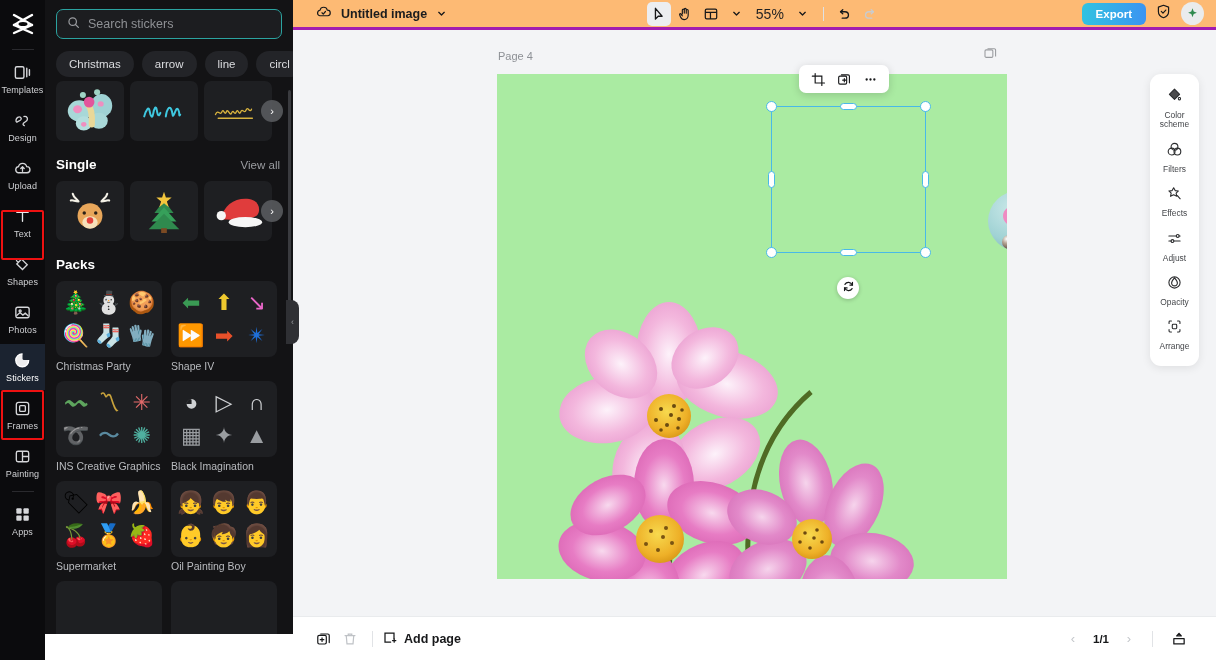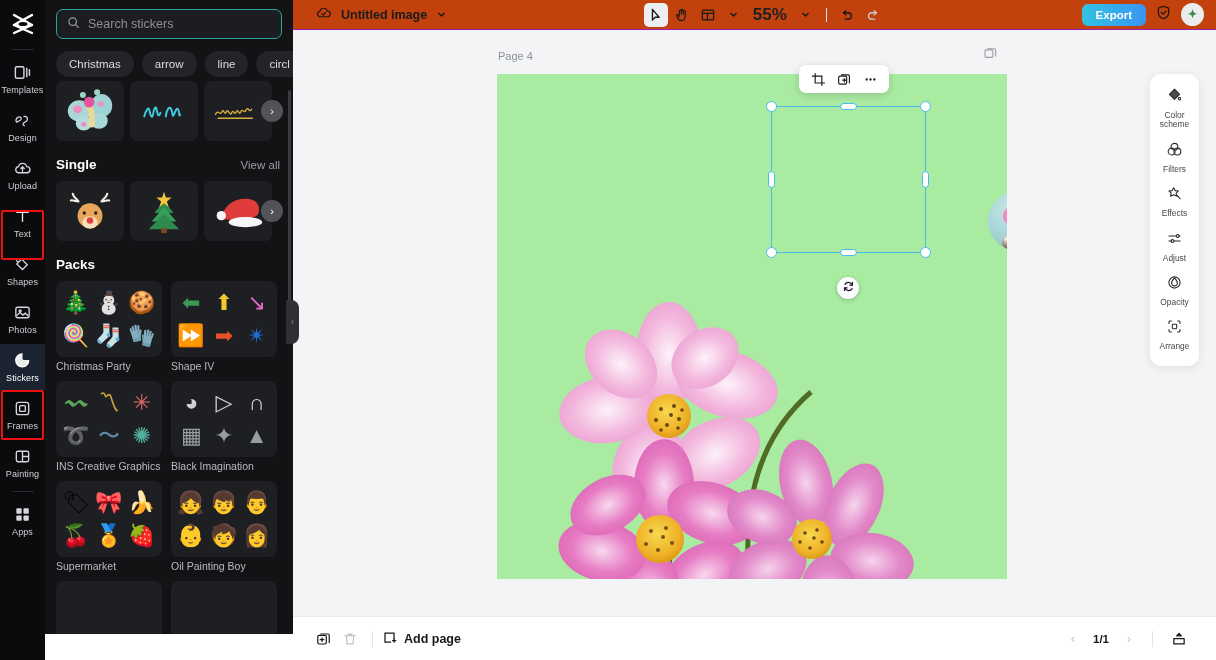--- a/index.html
+++ b/index.html
@@ -120,36 +120,36 @@
     width: 13px; height: 44px; border-radius: 0 8px 8px 0;
     background: #2f3034; z-index: 6;
     display: flex; align-items: center; justify-content: center;
     color: #9a9ca0; font-size: 9px;
   }
 
   
   .main { flex: 1; height: 660px; display: flex; flex-direction: column; background: #f3f4f6; position: relative; }
 
   .topbar {
-    height: 30px; background: #c2410c;
+    height: 30px; background: #fdba74;
     display: flex; align-items: center;
     padding: 0 12px 0 22px;
-    border-bottom: 1px solid #a21caf;
+    border-bottom: 3px solid #a21caf;
     flex: 0 0 30px;
   }
   .doc-title { display: flex; align-items: center; gap: 9px; }
   .doc-title .t { font-size: 12.5px; color: #1b1c1e; font-weight: 600; }
   .tb-center { display: flex; align-items: center; gap: 2px; margin-left: auto; }
   .tb-btn {
     height: 24px; min-width: 24px; border-radius: 5px;
     display: flex; align-items: center; justify-content: center;
     color: #1f2022; padding: 0 3px;
   }
   .tb-btn.sel { background: #eceef1; }
-  .tb-zoom { font-size: 17px; font-weight: bold; color: #1f2022; padding: 0 5px; }
+  .tb-zoom { font-size: 14px; font-weight: normal; color: #1f2022; padding: 0 5px; }
   .tb-div { width: 1px; height: 14px; background: #dfe1e4; margin: 0 6px; }
   .tb-right { display: flex; align-items: center; gap: 9px; margin-left: auto; }
   .export-btn {
     height: 22px; border-radius: 6px; padding: 0 14px;
     background: linear-gradient(95deg, #31c3e0 0%, #3b93f2 100%);
     color: #fff; font-size: 11.5px; font-weight: bold;
     display: flex; align-items: center;
   }
   .avatar-btn {
     width: 23px; height: 23px; border-radius: 50%;

